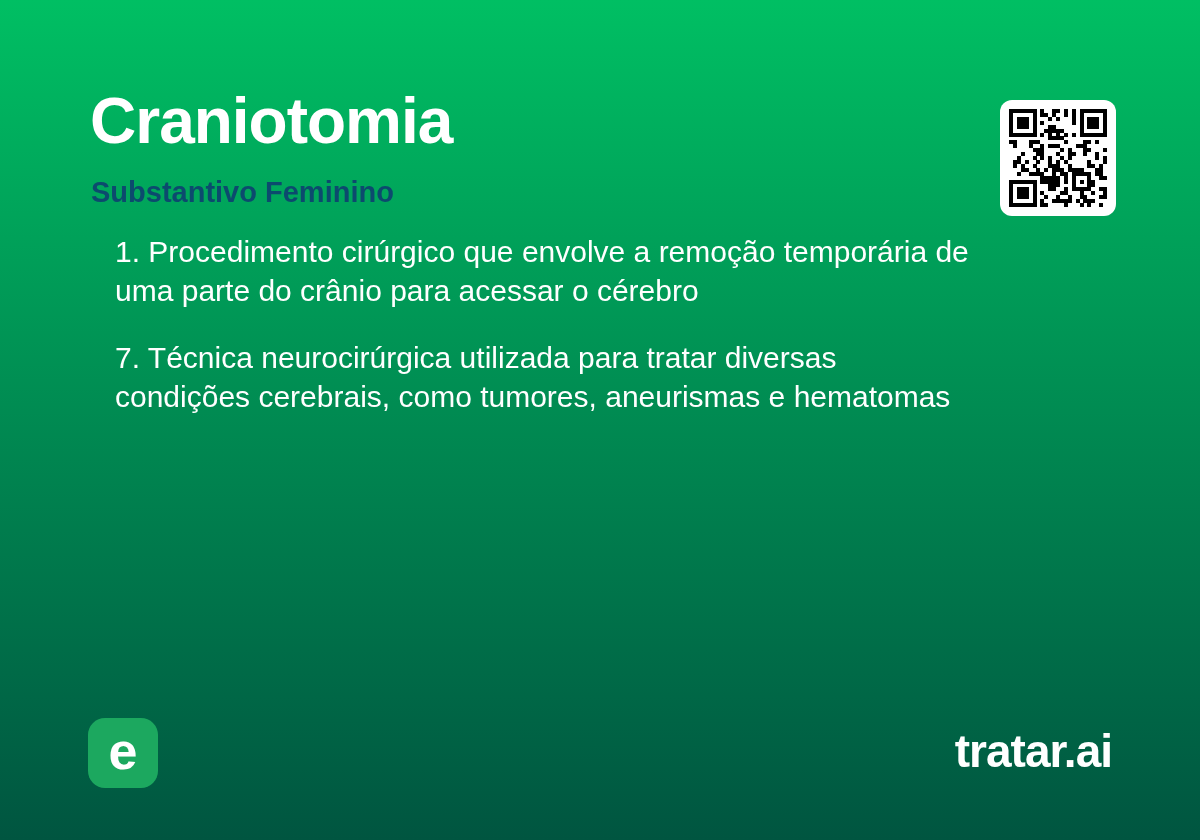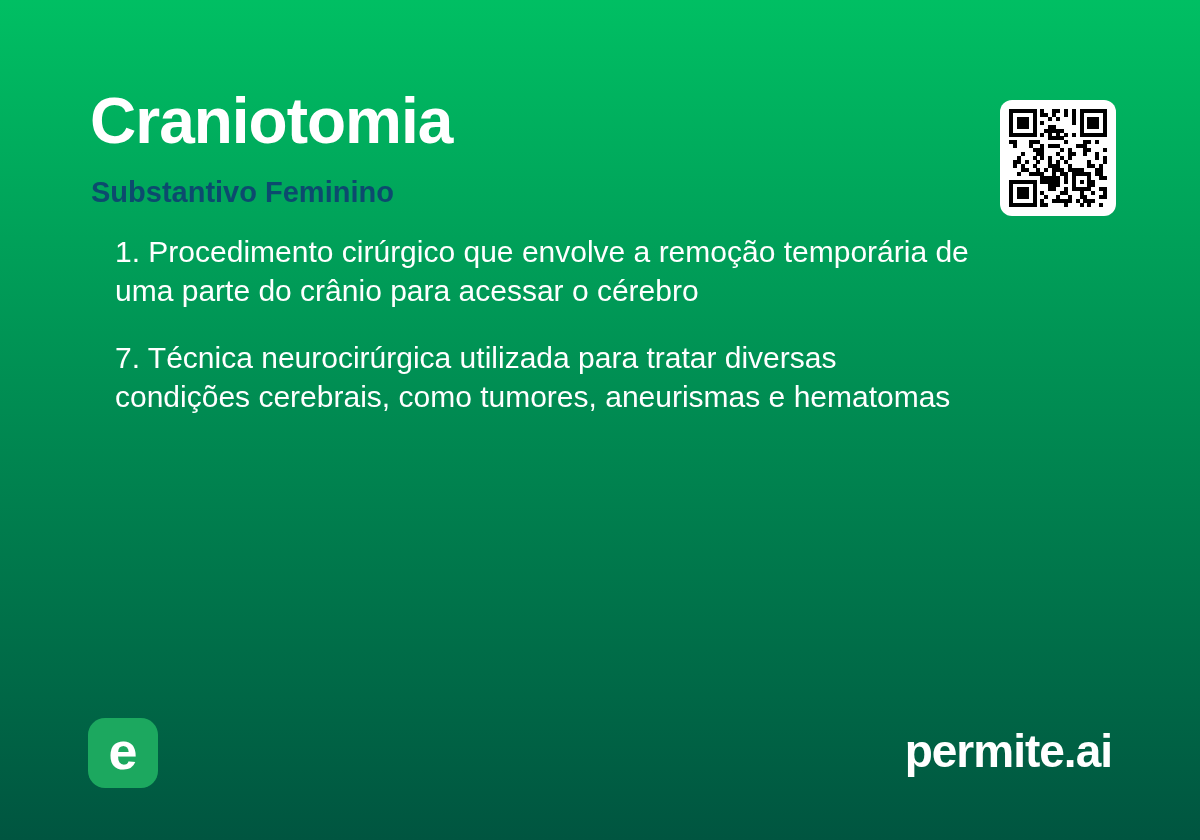--- a/index.html
+++ b/index.html
@@ -389,15 +389,15 @@
   <div class="definitions">
     <p class="definition">1. Procedimento cirúrgico que envolve a remoção temporária de
 uma parte do crânio para acessar o cérebro</p>
     <p class="definition">7. Técnica neurocirúrgica utilizada para tratar diversas
 condições cerebrais, como tumores, aneurismas e hematomas</p>
   </div>
 
   <div class="logo-badge">
     <span class="logo-letter">e</span>
   </div>
-  <div class="site-name">permite.ai</div>
+  <div class="site-name">tratar.ai</div>
 
 </div>
 
 </body></html>

